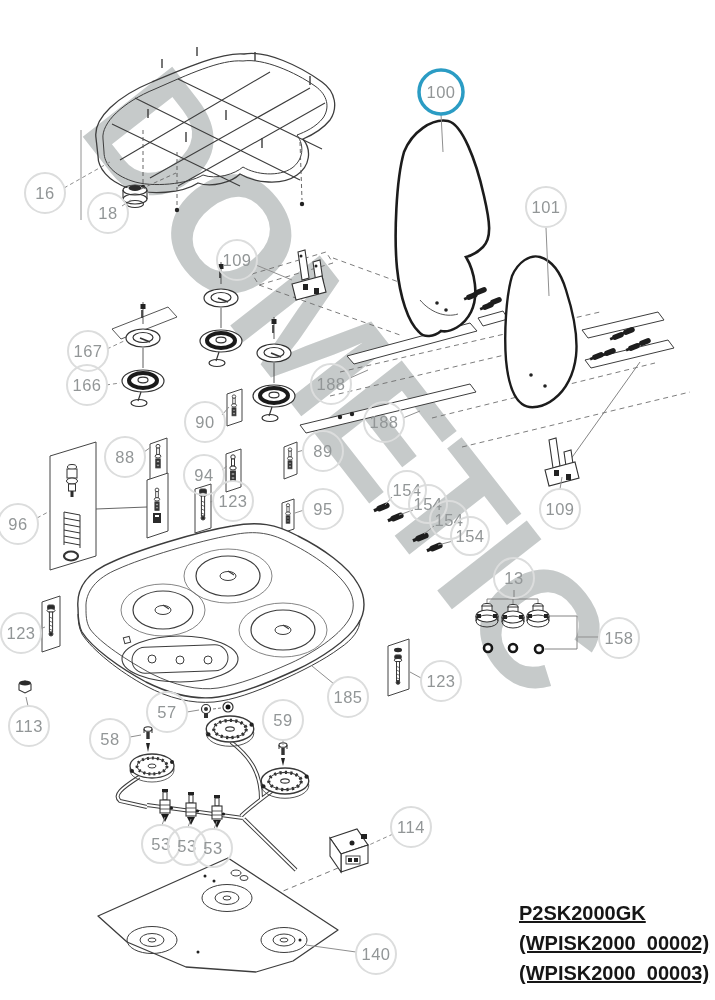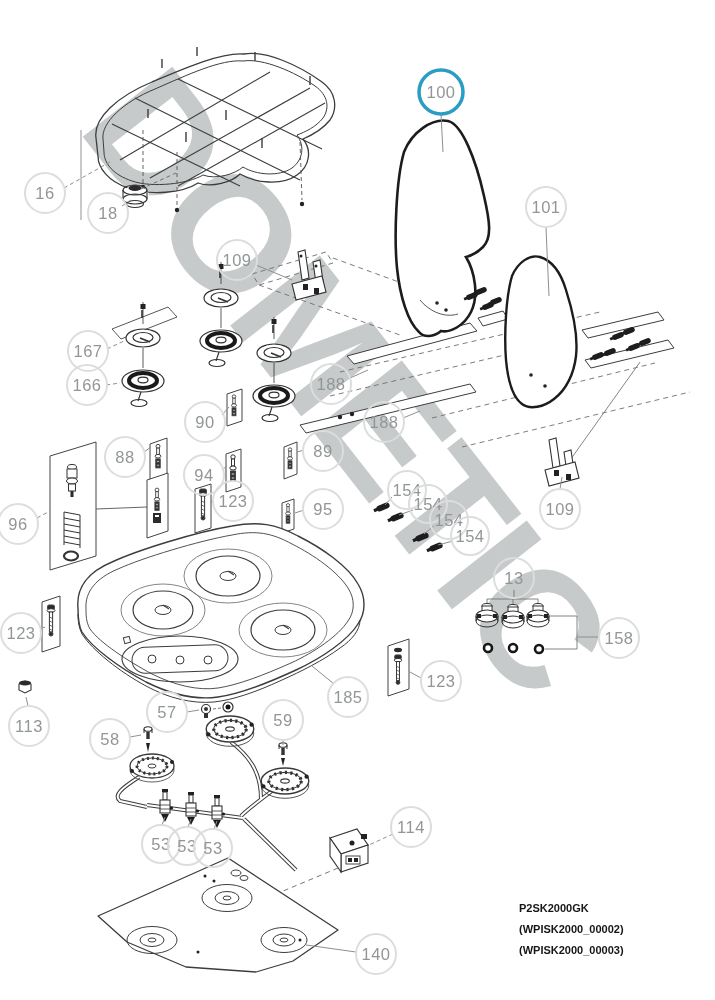--- a/index.html
+++ b/index.html
@@ -4,21 +4,21 @@
 <style>
   html,body{margin:0;padding:0;background:#fff;}
   .stage{position:relative;width:715px;height:1000px;background:#fff;overflow:hidden;
          font-family:"Liberation Sans",sans-serif;}
   .watermark{position:absolute;left:195px;top:35px;z-index:0;
              transform:rotate(52deg);transform-origin:0 0;
              font-size:165px;font-weight:700;letter-spacing:-4px;
              color:#c6caca;white-space:nowrap;user-select:none;}
   .art{position:absolute;left:0;top:0;z-index:1;}
   .product-codes{position:absolute;left:519px;top:903px;z-index:2;
-                 font-size:11px;font-weight:bold;color:#161616;line-height:1.0;}
+                 font-size:20px;font-weight:bold;color:#161616;line-height:1.0;text-decoration:underline;}
   .product-codes .pl{margin:0 0 10px 0;}
   .product-codes .pl3{margin-top:8px;}
   .callout-text{font-family:"Liberation Sans",sans-serif;font-size:16.5px;
                 text-anchor:middle;letter-spacing:0.5px;}
 </style>
 </head>
 <body>
 
 <div class="stage">
 

